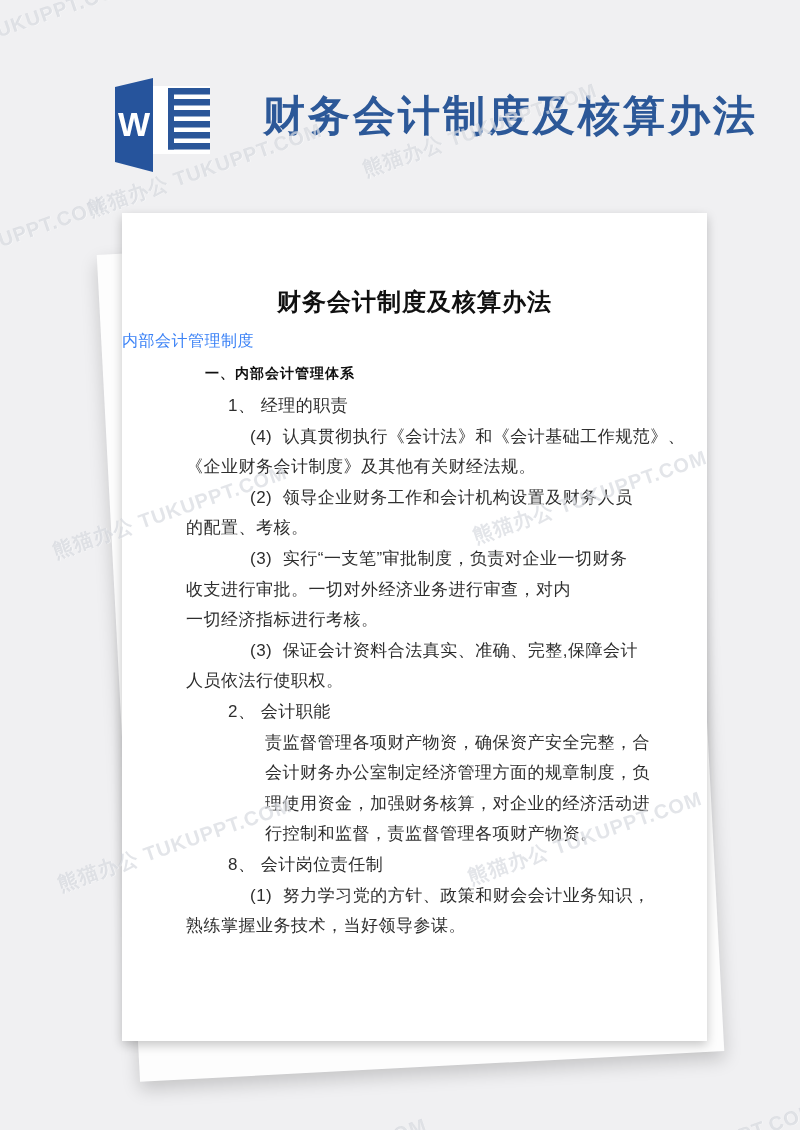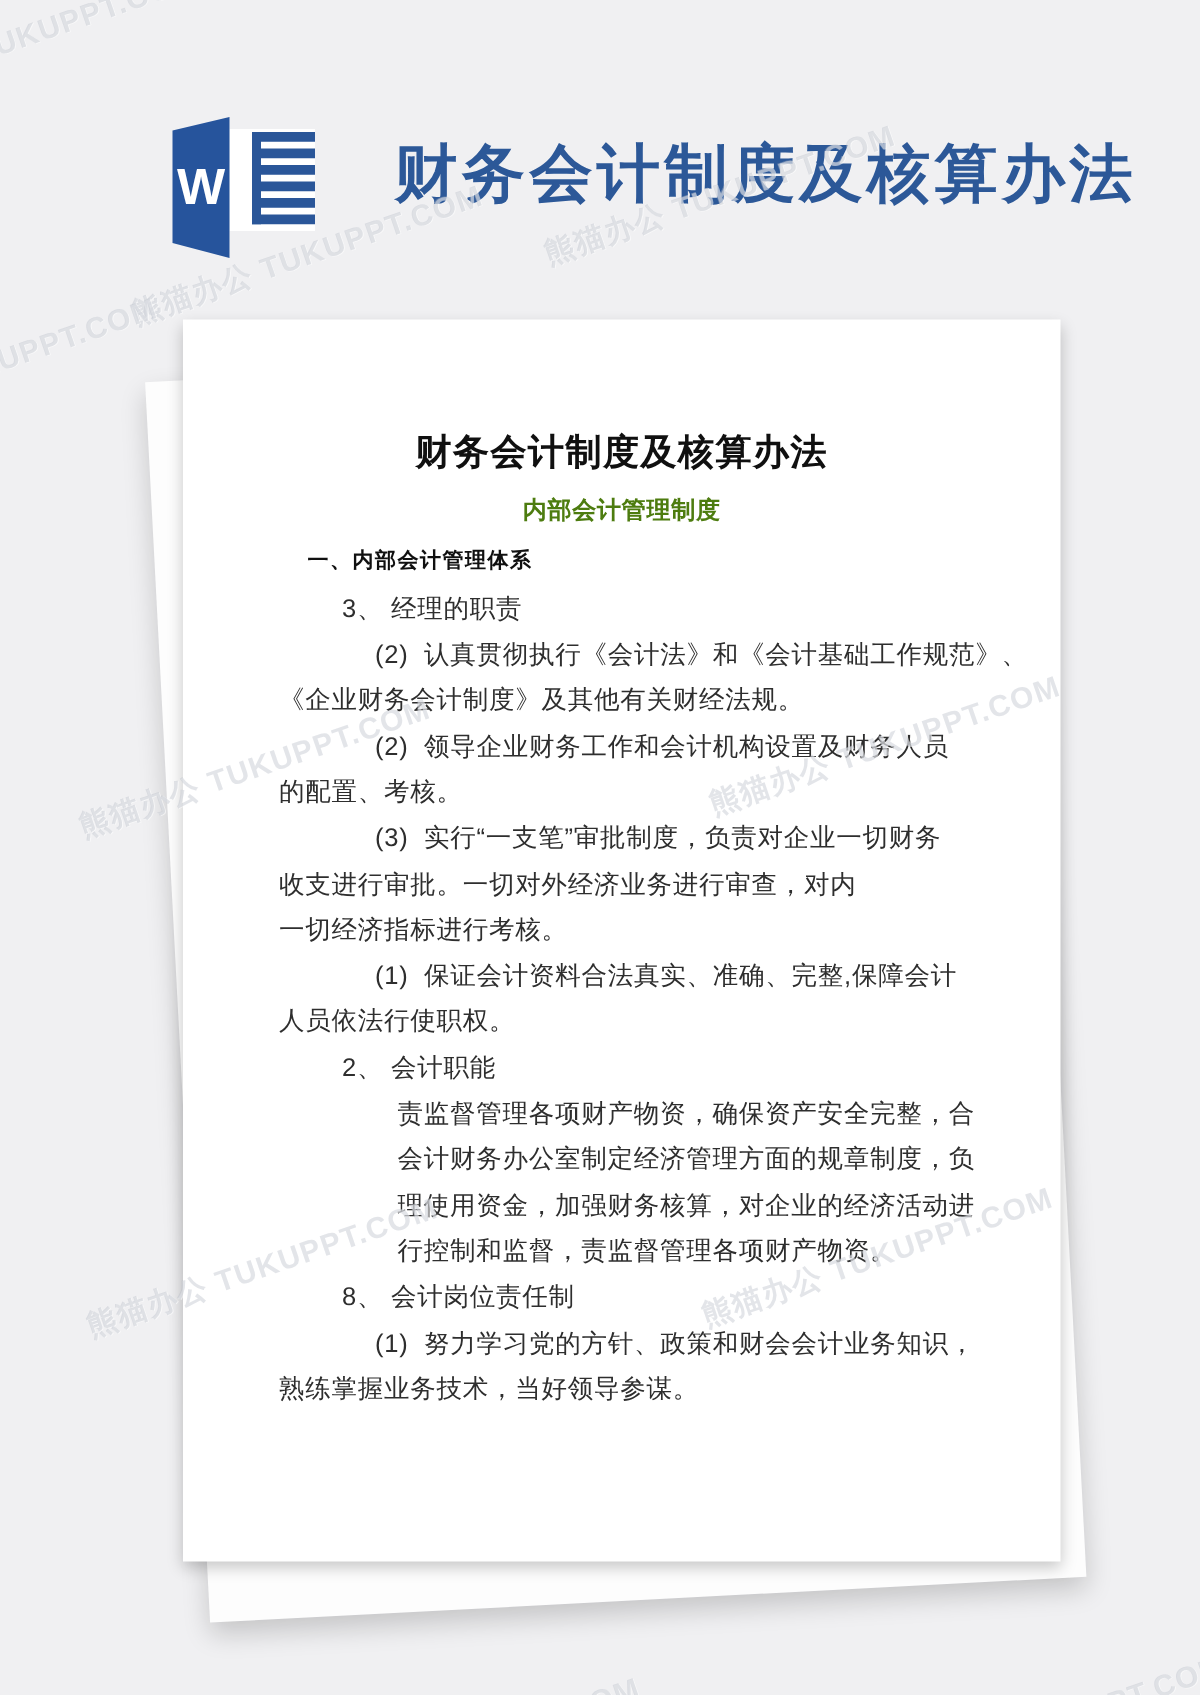--- a/index.html
+++ b/index.html
@@ -28,22 +28,22 @@
     position:absolute;left:122px;top:213px;width:585px;height:828px;
     background:#ffffff;
     box-shadow:0 4px 10px rgba(0,0,0,0.22);
   }
   .doc-title{
     margin:0;padding-top:76px;text-align:center;
     font-size:24px;line-height:26px;font-weight:bold;color:#101010;
     letter-spacing:1px;
   }
   .doc-subtitle{
-    margin:0;padding-top:17px;text-align:center;
-    font-size:16px;line-height:18px;font-weight:bold;color:#4d7c0f;
+    margin:0;padding-top:17px;
+    font-size:16px;line-height:18px;font-weight:normal;color:#3b82f6;
     letter-spacing:0.5px;
   }
   .doc-heading{
     margin:12px 0 0 83px;
     font-size:14px;line-height:22px;font-weight:bold;color:#101010;
     letter-spacing:1px;
   }
   .doc-lines{margin-top:7px;}
   .doc-line{
     font-size:17px;line-height:30.6px;color:#2e2e2e;
@@ -68,29 +68,29 @@
 
 <div class="canvas">
 
   <div class="paper-stack">
     <div class="back-page"></div>
     <div class="doc-page">
       <h2 class="doc-title">财务会计制度及核算办法</h2>
       <h3 class="doc-subtitle">内部会计管理制度</h3>
       <div class="doc-heading">一、内部会计管理体系</div>
       <div class="doc-lines">
-          <div class="doc-line ind-num">3、 经理的职责</div>
-          <div class="doc-line ind-paren">(2)  认真贯彻执行《会计法》和《会计基础工作规范》、</div>
+          <div class="doc-line ind-num">1、 经理的职责</div>
+          <div class="doc-line ind-paren">(4)  认真贯彻执行《会计法》和《会计基础工作规范》、</div>
           <div class="doc-line ind-cont">《企业财务会计制度》及其他有关财经法规。</div>
           <div class="doc-line ind-paren">(2)  领导企业财务工作和会计机构设置及财务人员</div>
           <div class="doc-line ind-cont">的配置、考核。</div>
           <div class="doc-line ind-paren">(3)  实行“一支笔”审批制度，负责对企业一切财务</div>
           <div class="doc-line ind-cont">收支进行审批。一切对外经济业务进行审查，对内</div>
           <div class="doc-line ind-cont">一切经济指标进行考核。</div>
-          <div class="doc-line ind-paren">(1)  保证会计资料合法真实、准确、完整,保障会计</div>
+          <div class="doc-line ind-paren">(3)  保证会计资料合法真实、准确、完整,保障会计</div>
           <div class="doc-line ind-cont">人员依法行使职权。</div>
           <div class="doc-line ind-num">2、 会计职能</div>
           <div class="doc-line ind-body">责监督管理各项财产物资，确保资产安全完整，合</div>
           <div class="doc-line ind-body">会计财务办公室制定经济管理方面的规章制度，负</div>
           <div class="doc-line ind-body">理使用资金，加强财务核算，对企业的经济活动进</div>
           <div class="doc-line ind-body">行控制和监督，责监督管理各项财产物资。</div>
           <div class="doc-line ind-num">8、 会计岗位责任制</div>
           <div class="doc-line ind-paren">(1)  努力学习党的方针、政策和财会会计业务知识，</div>
           <div class="doc-line ind-cont">熟练掌握业务技术，当好领导参谋。</div>
         </div>

